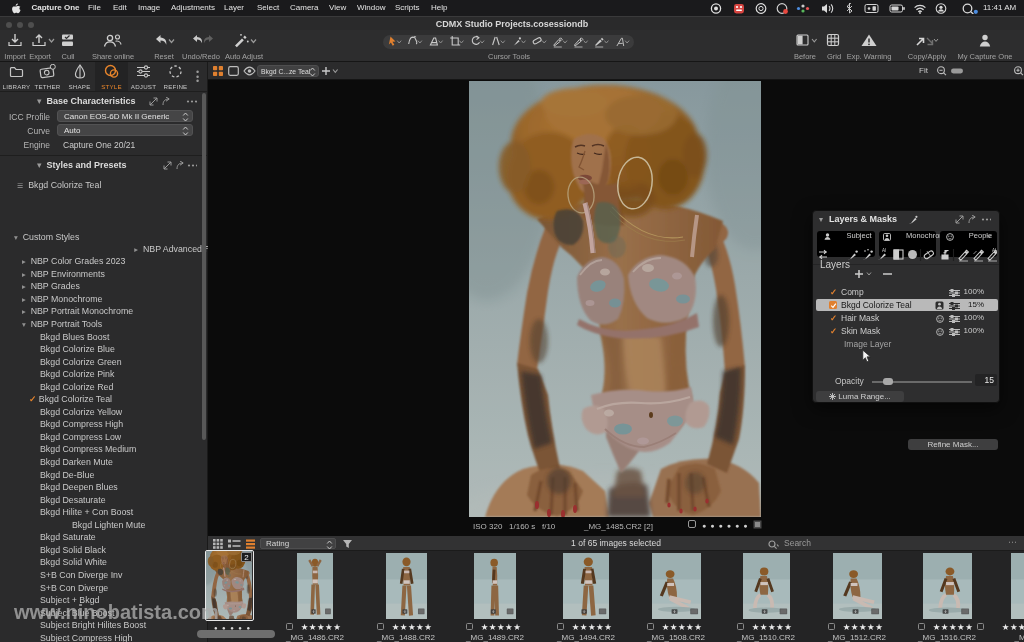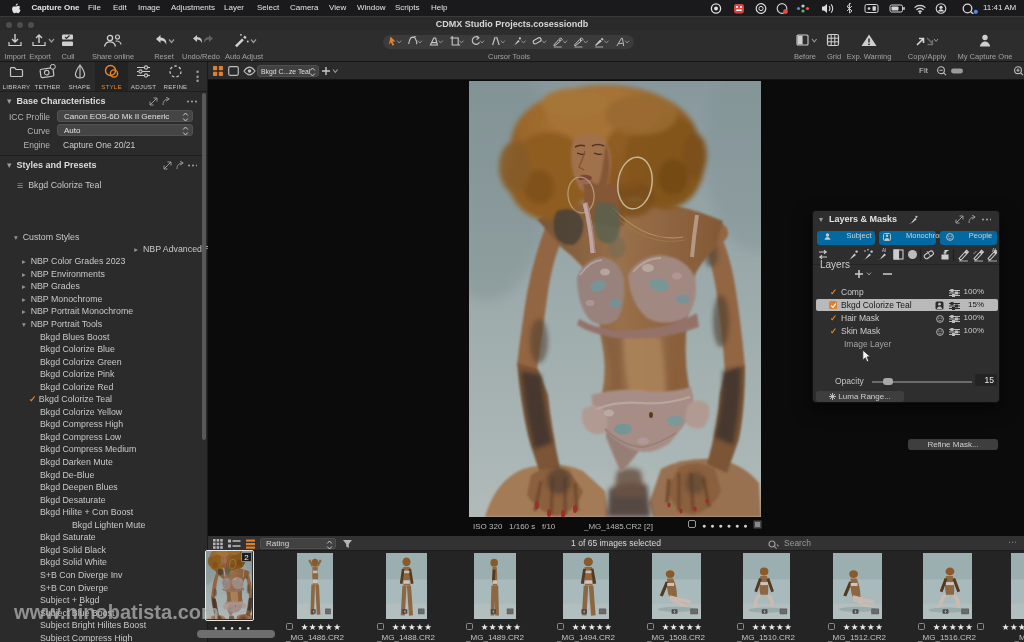--- a/index.html
+++ b/index.html
@@ -24,21 +24,21 @@
   #toolbar { left:0; top:30px; width:1024px; height:32px; background:#2d2d2e; border-bottom:1px solid #161616; }
   .tlabel { position:absolute; top:22px; font-size:7.5px; color:#a2a2a2; white-space:nowrap; transform:translateX(-50%); }
   .ticon  { position:absolute; top:3px; }
 
   
   #sidebar { left:0; top:62px; width:208px; height:580px; background:#2b2b2c; border-right:1px solid #1a1a1a; }
   .tab { position:absolute; top:0; width:33px; height:29px; }
   .tab .lbl { position:absolute; top:21px; left:50%; transform:translateX(-50%); font-size:6.2px;
               letter-spacing:.2px; color:#c6c6c6; white-space:nowrap; }
   .sechead { position:absolute; left:0; width:207px; height:14px; color:#dcdcdc; font-size:9px;
-             font-weight:bold; line-height:14px; }
+             font-weight:bold; line-height:14px;padding-left:30px; }
   .sechead .chev { color:#9a9a9a; font-weight:normal; }
   .secicons { position:absolute; right:10px; color:#9a9a9a; font-size:8px; letter-spacing:2px; }
   .rowlbl { position:absolute; font-size:8.5px; color:#b5b5b5; text-align:right; width:48px; }
   .drop { position:absolute; height:12px; background:#454546; border-radius:3px; border:1px solid #525253;
           color:#e2e2e2; font-size:8px; line-height:11px; padding-left:6px; }
   .updown { position:absolute; right:3px; top:1px; }
   .item { position:absolute; left:0; width:200px; font-size:8.8px; color:#c9c9c9; white-space:nowrap; }
   .chev2 { color:#909090; font-size:7.5px; }
 
   
@@ -52,21 +52,21 @@
   #fsbar { position:absolute; left:0; top:0; width:816px; height:15px; background:#323233;
            border-bottom:1px solid #1b1b1b; }
   .thumb { position:absolute; top:17px; }
   .stars { position:absolute; top:86px; font-size:8.5px; color:#ececec; letter-spacing:0.5px; transform:translateX(-50%); white-space:nowrap; }
   .fname { position:absolute; top:97px; font-size:8px; color:#c4c4c4; transform:translateX(-50%); white-space:nowrap; }
   .cbox  { position:absolute; top:87px; width:7px; height:7px; border:1px solid #8a8a8a; border-radius:1.5px; }
 
   
   #lpanel { left:812px; top:210px; width:188px; height:193px; background:#2e2e2f;
             border:1px solid #101010; border-radius:4px; box-shadow:0 6px 18px rgba(0,0,0,.55); }
-  .pill { position:absolute; top:20px; height:14px; background:#0369a1; border-radius:3px;
+  .pill { position:absolute; top:20px; height:26px; background:#000000; border-radius:3px;
           color:#cfcfcf; font-size:7.5px; line-height:10px; text-align:center;padding-left:16px; }
   .lrow { position:absolute; left:3px; width:182px; height:12px; font-size:8.5px; color:#cccccc; line-height:12px; }
   .pct { position:absolute; right:14px; font-size:8px; }
 
   
   #watermark { left:14px; top:601px; font-size:20px; font-weight:bold; color:rgba(173,173,173,0.78);
                letter-spacing:0px; white-space:nowrap; transform-origin:left center; }
 </style>
 </head>
 <body>

